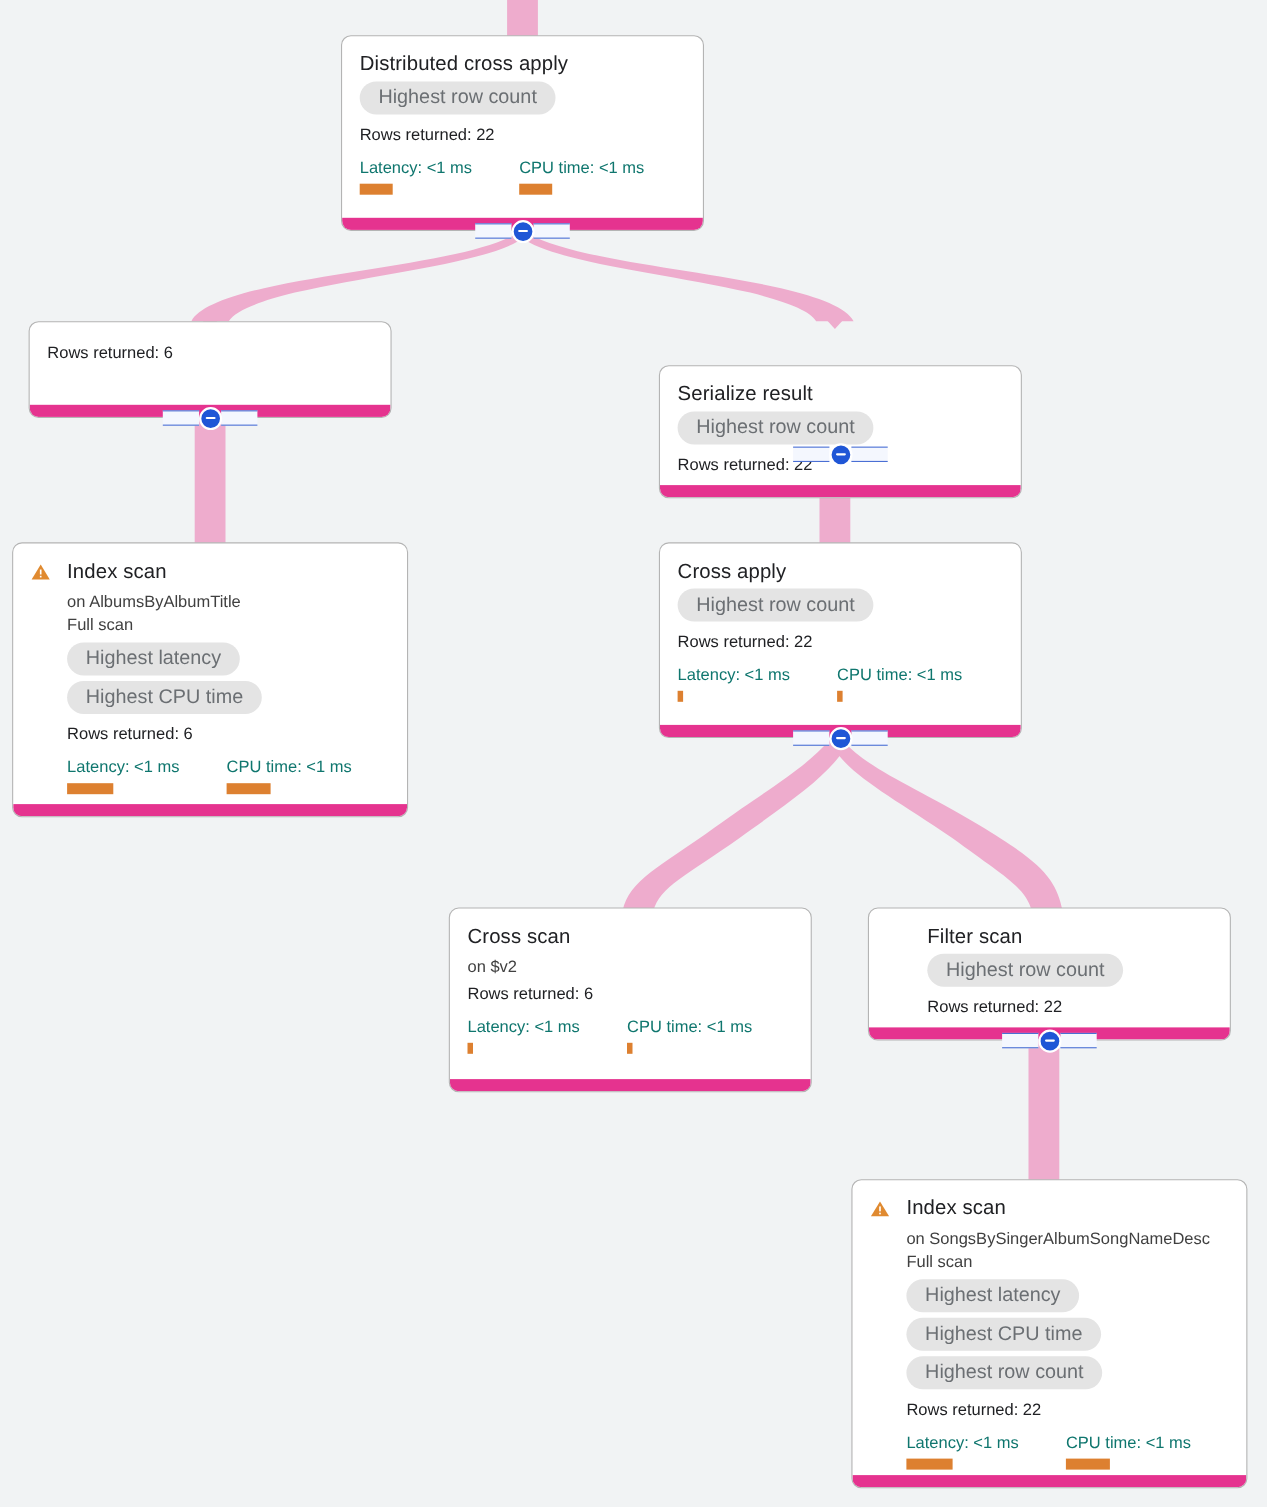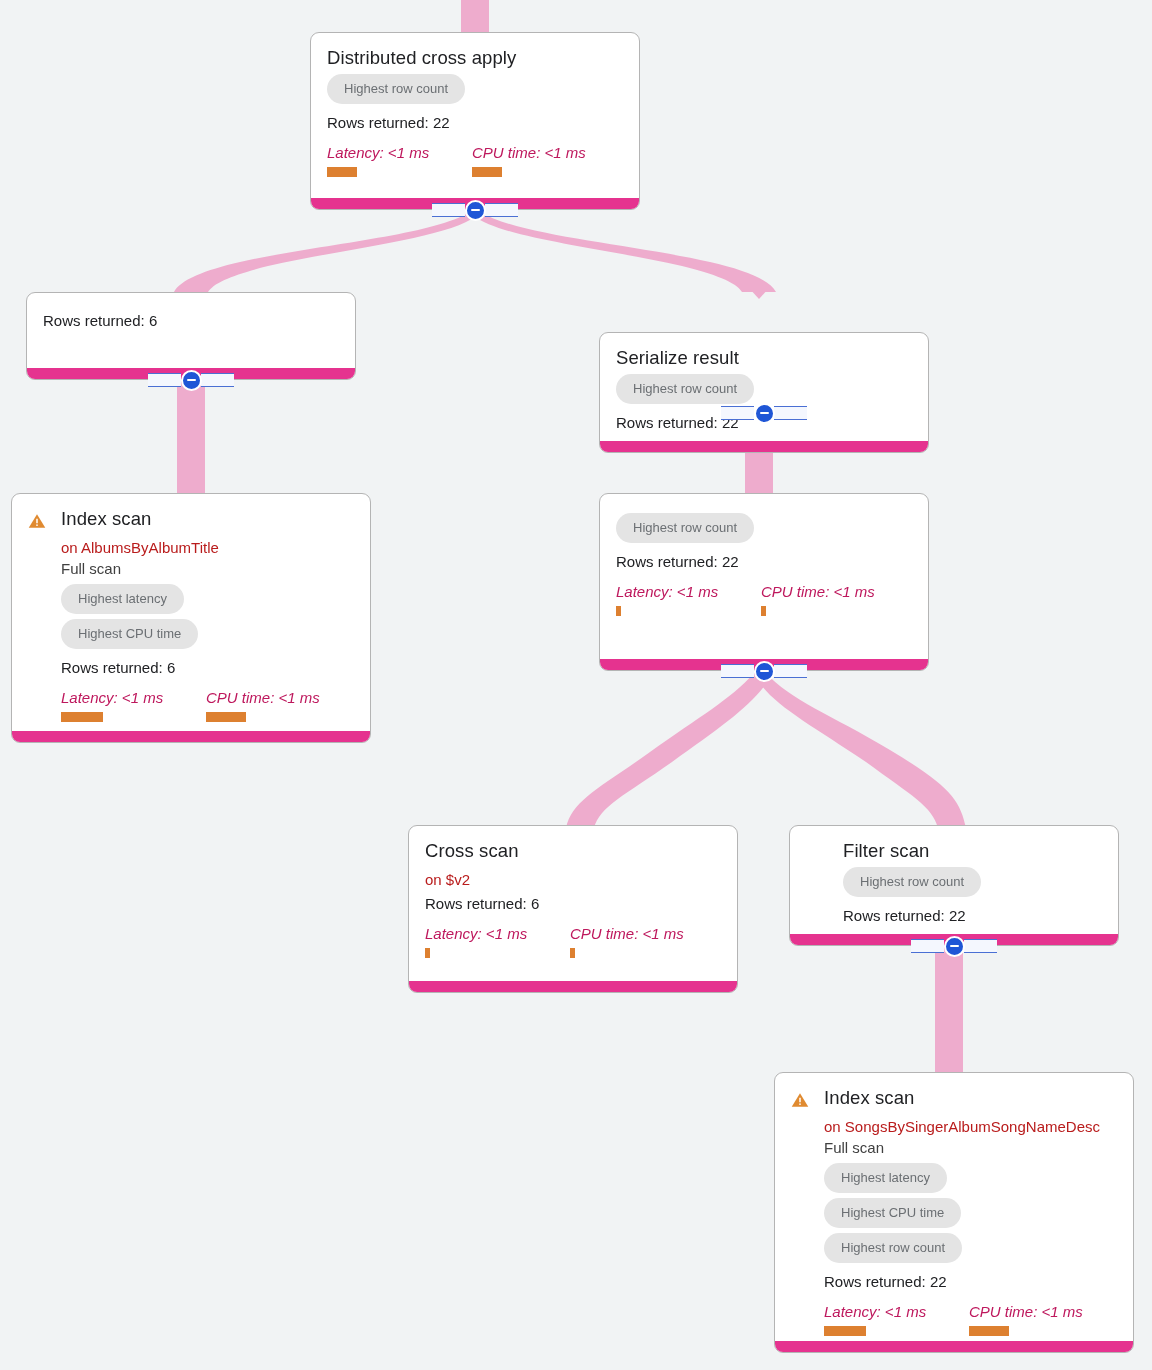--- a/index.html
+++ b/index.html
@@ -40,21 +40,21 @@
     border: 1px solid #b4b4b4;
     border-radius: 9px;
     box-sizing: border-box;
     overflow: hidden;
   }
   .node-inner {
     padding: 14px 16px 10px 16px;
   }
   .node-head {
     display: flex;
-    align-items: center;
+    align-items: flex-start;
   }
   .warn-icon {
     width: 18px;
     height: 18px;
     margin-right: 15px;
     margin-top: 3px;
     flex: 0 0 auto;
   }
   .node-title {
     font-size: 18.5px;
@@ -63,37 +63,37 @@
     letter-spacing: 0.1px;
   }
   .node-body {
     margin-left: 0;
   }
   .node-body.indented {
     margin-left: 33px;
   }
   .sub-line {
     font-size: 15px;
-    color: #b91c1c;
+    color: #404040;
     line-height: 21px;
     margin-top: 7px;
     white-space: nowrap;
   }
   .sub-line.muted {
     color: #404040;
     margin-top: 0px;
   }
   .badge-row {
     margin-top: 5px;
   }
   .badge {
     display: inline-block;
     background: #e4e4e4;
     color: #6b6f73;
-    font-size: 13px;
+    font-size: 18px;
     line-height: 17px;
     padding: 6px 17px 7px 17px;
     border-radius: 16px;
     margin-bottom: 5px;
     white-space: nowrap;
     text-align: right;
   }
   .rows-line {
     font-size: 15px;
     color: #202124;
@@ -103,24 +103,23 @@
   }
   .metrics {
     display: flex;
     margin-top: 11px;
   }
   .metric {
     flex: 0 0 auto;
   }
   .metric-label {
     font-size: 15px;
-    color: #be185d;
+    color: #0f766e;
     line-height: 18px;
     white-space: nowrap;
-    font-style: italic;
   }
   .metric-bar {
     height: 10px;
     background: #dd8030;
     margin-top: 5px;
   }
   .node-footer {
     position: absolute;
     left: 0;
     bottom: 0;
@@ -307,20 +306,23 @@
                 <div class="metric-label">CPU time: &lt;1 ms</div>
                 <div class="metric-bar" style="width: 40px;"></div>
               </div>
             </div>
           </div>
         </div>
         <div class="node-footer"></div>
       </div>
       <div class="node-card" style="left: 599px; top: 493px; width: 330px; height: 178px;">
         <div class="node-inner">
+          <div class="node-head">
+            <div class="node-title">Cross apply</div>
+          </div>
           <div class="node-body">
             <div class="badge-row"><div class="badge">Highest row count</div><br></div>
             <div class="rows-line">Rows returned: 22</div>
             <div class="metrics">
               <div class="metric" style="width: 145px;">
                 <div class="metric-label">Latency: &lt;1 ms</div>
                 <div class="metric-bar" style="width: 5px;"></div>
               </div>
               <div class="metric">
                 <div class="metric-label">CPU time: &lt;1 ms</div>

